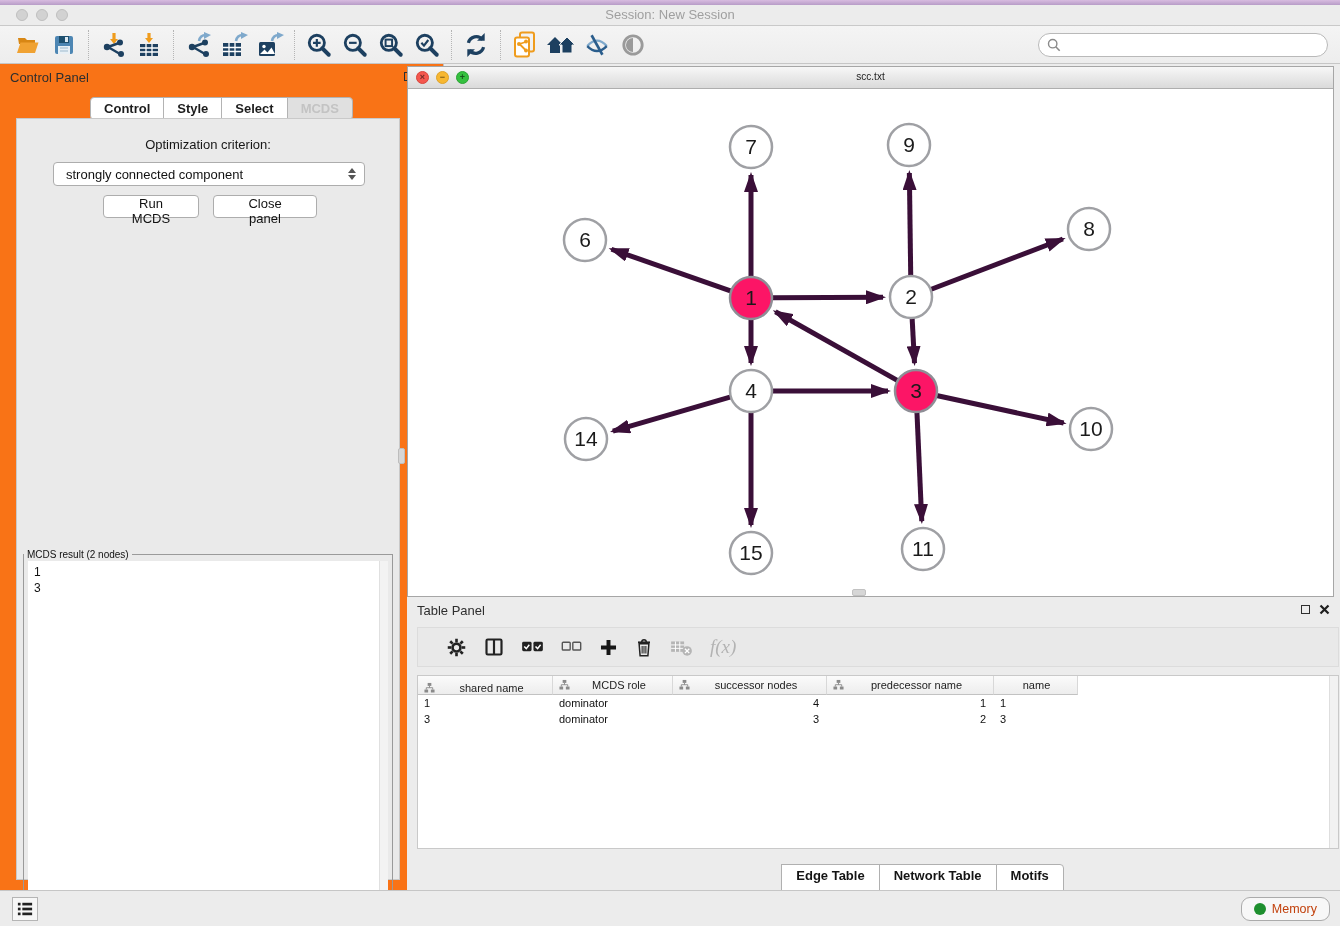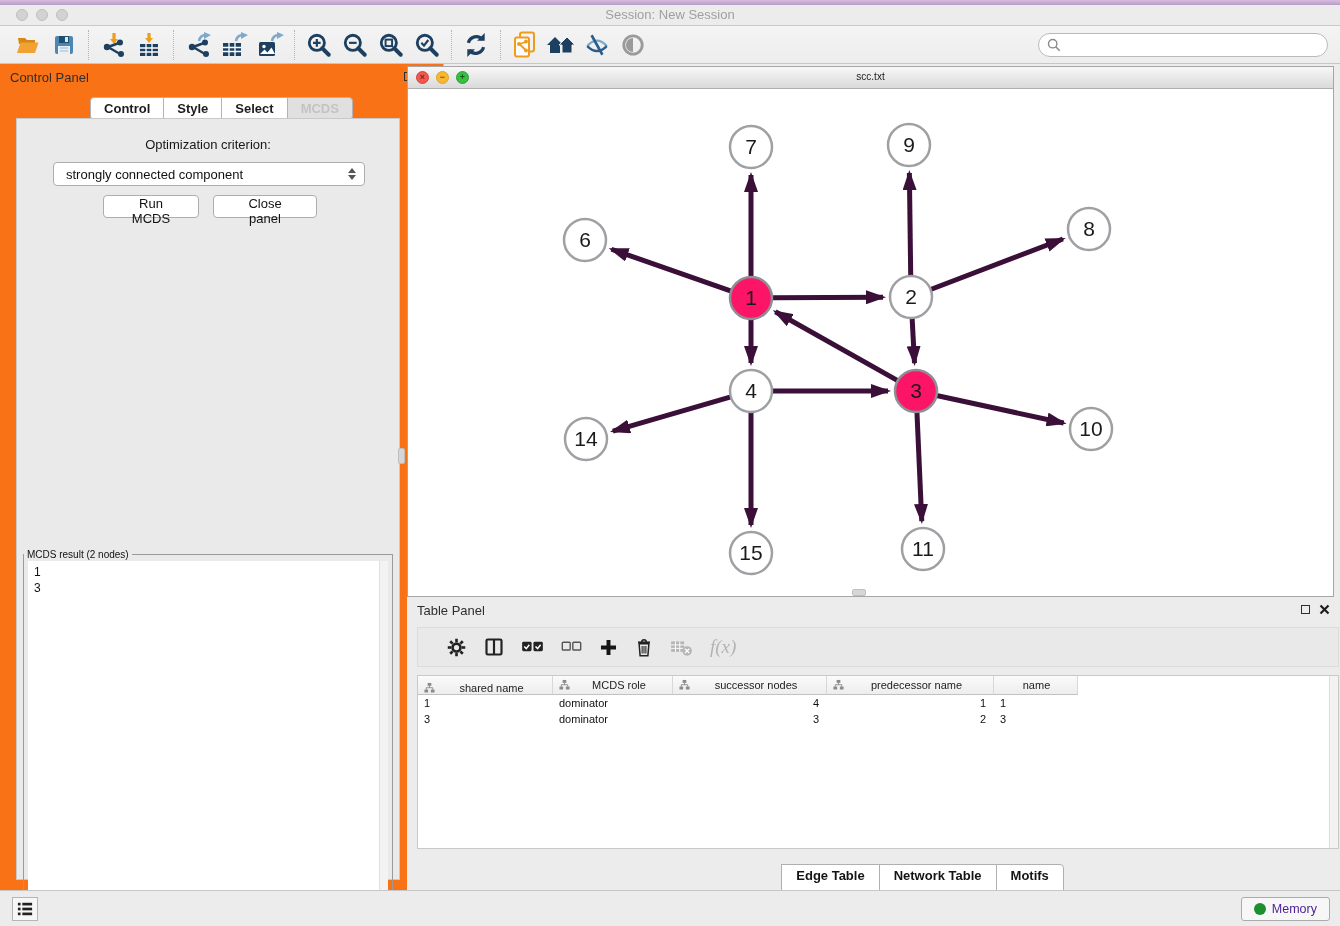--- a/index.html
+++ b/index.html
@@ -104,21 +104,21 @@
   .bt-tab:first-child { border-radius:4px 0 0 4px; margin-left:0;margin-top:48px; }
   .bt-tab:last-child { border-radius:0 4px 4px 0; }
   .bt-tab.selected { background:#d6d6d6; color:#bdbdbd; }
 
   
   #statusbar { position:absolute; left:0; top:890px; width:1340px; height:36px;
     background:#ececec; border-top:1px solid #c6c6c6; }
   #list-btn { position:absolute; left:12px; top:6px; width:26px; height:24px; background:#f7f7f7;
     border:1px solid #b5b5b5; display:flex; align-items:center; justify-content:center; }
   #memory-btn { position:absolute; right:10px; top:6px; height:24px; background:#f7f7f7;
-    border:1px solid #ababab; border-radius:3px; display:flex; align-items:center; gap:6px; padding:0 12px; font-size:12.5px; color:#4c1d95; }
+    border:1px solid #ababab; border-radius:9px; display:flex; align-items:center; gap:6px; padding:0 12px; font-size:12.5px; color:#c2410c; }
   #memory-btn .dot { width:12px; height:12px; border-radius:50%; background:#1e8f2e; }
 </style>
 </head>
 <body>
 
 <div id="titlebar">
   <div class="accent"></div>
   <div class="lights">
     <span></span>
     <span></span>

